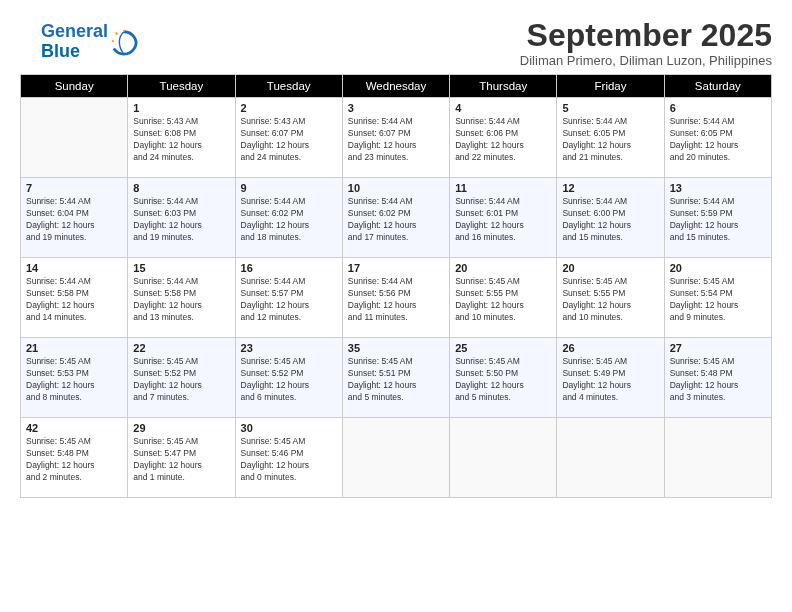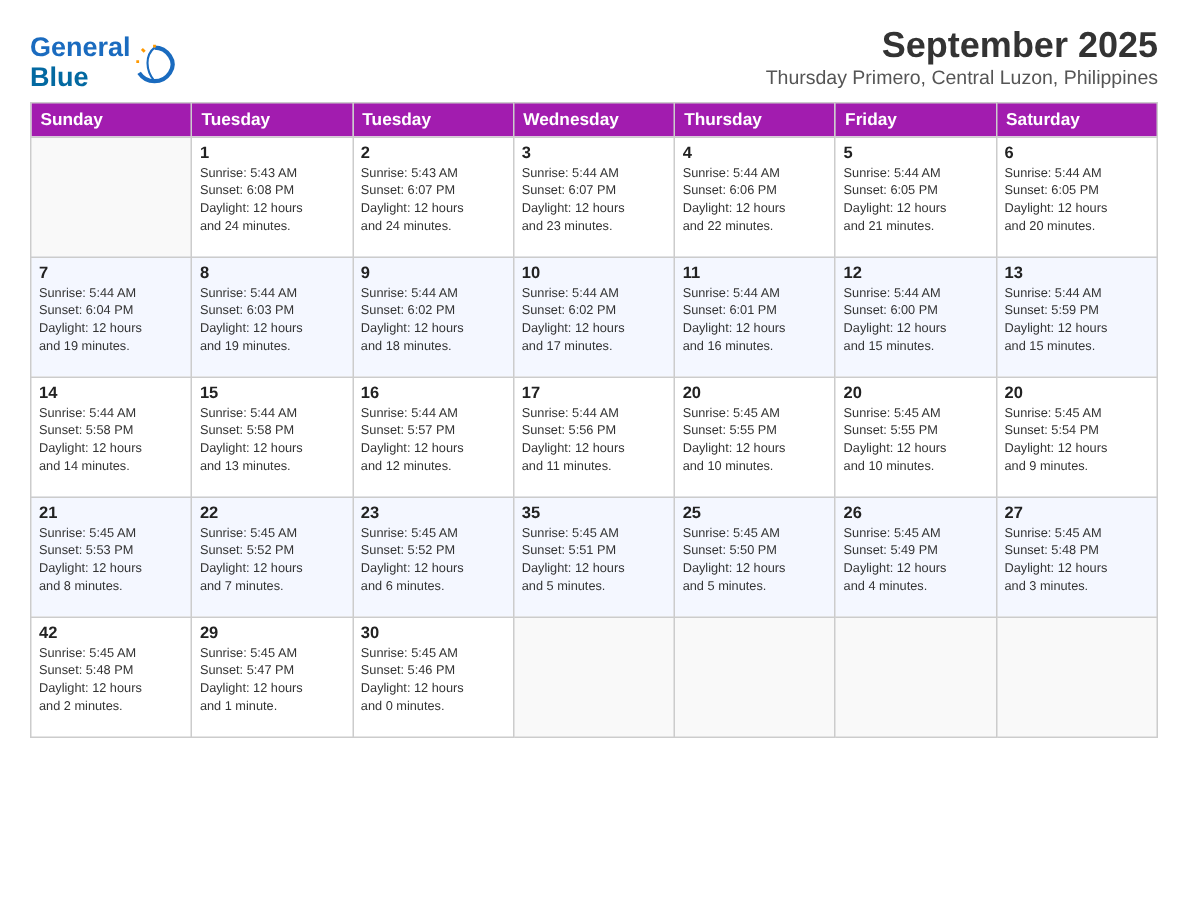--- a/index.html
+++ b/index.html
@@ -28,51 +28,52 @@
       margin-top: 4px;
     }
     .logo-text {
       font-size: 18px;
       font-weight: bold;
       color: #333;
       line-height: 1.1;
     }
     .logo-text span {
       color: #1a6bbf;
+      margin-left: 21px;
     }
     .logo-icon {
       width: 28px;
       height: 28px;
       margin-left: 2px;
     }
     .title-block {
       text-align: right;
     }
     .month-title {
-      font-size: 24px;
+      font-size: 32px;
       font-weight: bold;
       color: #333;
       line-height: 1.1;
     }
     .location {
       font-size: 13px;
       color: #555;
     }
     table {
       width: 100%;
       border-collapse: collapse;
       table-layout: fixed;
     }
     thead tr th {
-      background-color: #a21caf;
+      background-color: #000000;
       color: #fff;
       font-size: 11.5px;
-      font-weight: bold;
+      font-weight: normal;
       padding: 5px 6px;
-      text-align: left;
+      text-align: center;
       border: 1px solid #ccc;
     }
     tbody tr td {
       border: 1px solid #ccc;
       vertical-align: top;
       padding: 4px 5px;
       font-size: 9px;
       color: #333;
       height: 80px;
     }
@@ -116,21 +117,21 @@
       <svg class="logo-icon" viewBox="0 0 30 30" xmlns="http://www.w3.org/2000/svg">
         <path d="M15 4 Q22 4 26 10 Q30 16 26 22 Q22 28 15 28 Q8 28 4 22" fill="none" stroke="#1a6bbf" stroke-width="3"></path>
         <path d="M15 4 Q10 8 10 15 Q10 22 15 28" fill="none" stroke="#1a6bbf" stroke-width="1.5"></path>
         <path d="M15 4 L15 2" stroke="#f90" stroke-width="2"></path>
         <path d="M8 7 L6 5" stroke="#f90" stroke-width="2"></path>
         <path d="M4 14 L2 14" stroke="#f90" stroke-width="2"></path>
       </svg>
     </div>
     <div class="title-block">
       <div class="month-title">September 2025</div>
-      <div class="location">Thursday Primero, Central Luzon, Philippines</div>
+      <div class="location">Diliman Primero, Diliman Luzon, Philippines</div>
     </div>
   </div>
 
   <table>
     <thead>
       <tr>
         <th>Sunday</th>
         <th>Tuesday</th>
         <th>Tuesday</th>
         <th>Wednesday</th>

